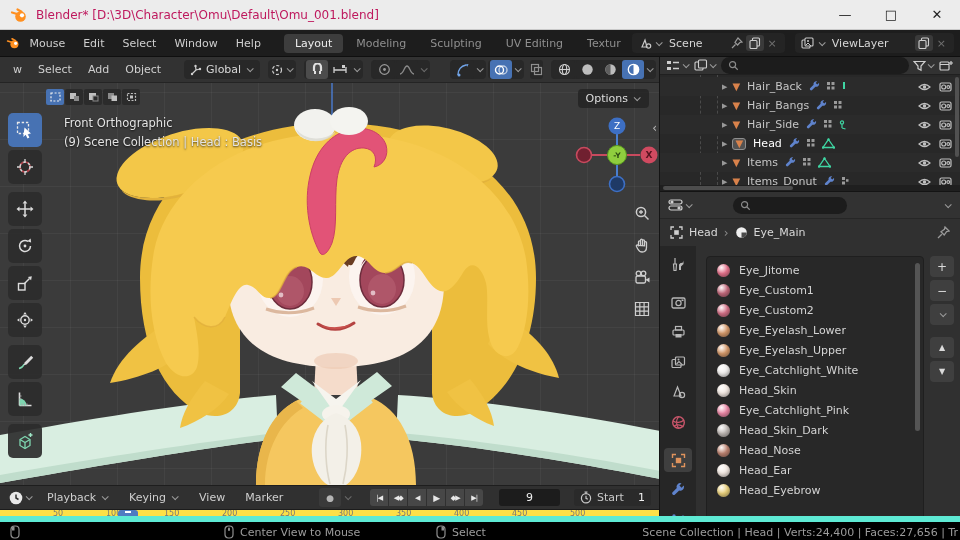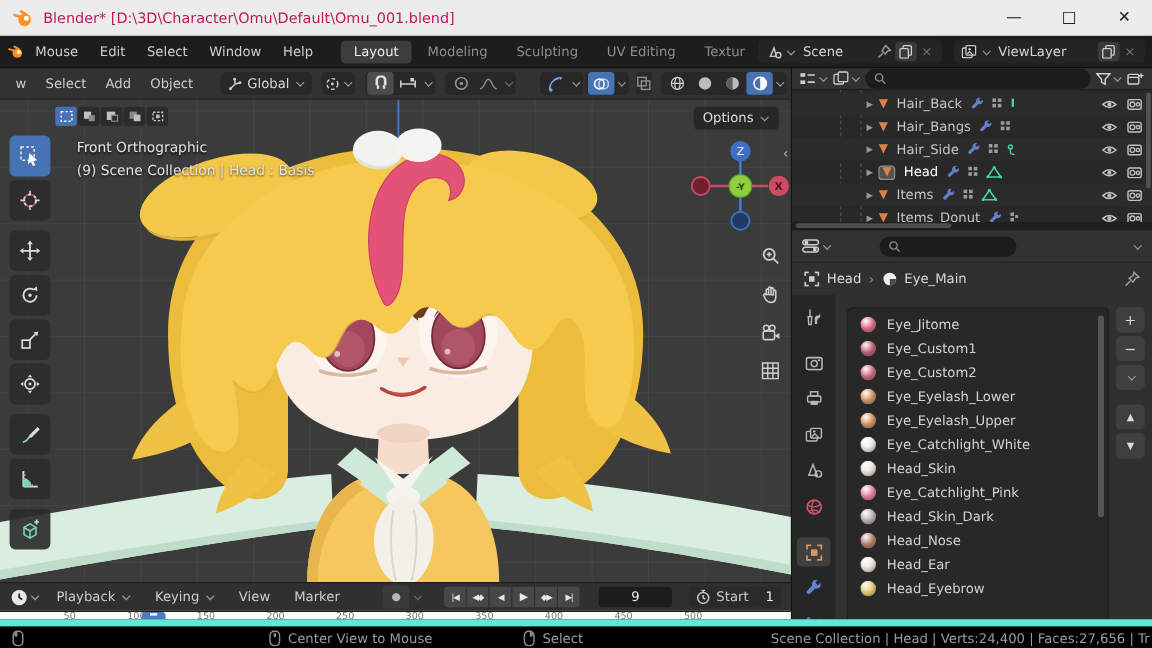--- a/index.html
+++ b/index.html
@@ -62,21 +62,21 @@
   .tlh{height:24px;background:#303030;border-top:1px solid #1e1e1e;display:flex;align-items:center;padding:0 8px;gap:8px;white-space:nowrap}
   .tlh .menu{padding:2px 6px}
   .trans{display:flex;gap:1px;margin-left:10px}
   .tb{min-width:18px;height:17px;background:#474747;display:flex;align-items:center;justify-content:center;
     font-size:7px;color:#e8e8e8;padding:0 3px;letter-spacing:-1px}
   .tb:first-child{border-radius:3px 0 0 3px}.tb:last-child{border-radius:0 3px 3px 0}
   .framef{width:86px;height:17px;background:#1c1c1c;border-radius:3px;display:flex;align-items:center;justify-content:center;
     color:#f0f0f0;margin-left:8px}
   .startf{width:104px;height:17px;background:#2a2a2a;border-radius:3px;display:flex;align-items:center;gap:5px;padding:0 6px;margin-left:6px}
   .startf .sv{margin-left:auto;color:#f0f0f0}
-  .ruler{height:7px;background:#ffffff;position:relative;overflow:hidden;border-top:1px solid #1c1c1c}
+  .ruler{height:7px;background:#fde047;position:relative;overflow:hidden;border-top:1px solid #1c1c1c}
   .rnum{position:absolute;top:0;font-size:8px;color:#777;line-height:8px}
   .playhead{position:absolute;left:118px;top:0;width:20px;height:7px;background:#4f7bc2;border-radius:3px 3px 0 0}
   .playhead i{position:absolute;left:7px;top:1px;width:6px;height:2px;background:#fff;display:block}
   
   .outlh{height:26px;background:#323232;border-bottom:1px solid #202020;display:flex;align-items:center;padding:0 6px;gap:4px}
   .srch{flex:1;height:17px;background:#1c1c1c;border-radius:9px;display:flex;align-items:center;padding:0 7px;gap:5px;color:#888}
   .outl{height:122px;position:relative;background:#282828;padding-top:2px}
   .orow{height:19px;display:flex;align-items:center;padding:0 8px 0 62px;gap:5px;position:relative}
   .orow:nth-child(odd){background:#2b2b2b}
   .olbl{color:#c5c5c5;padding:0 2px}

